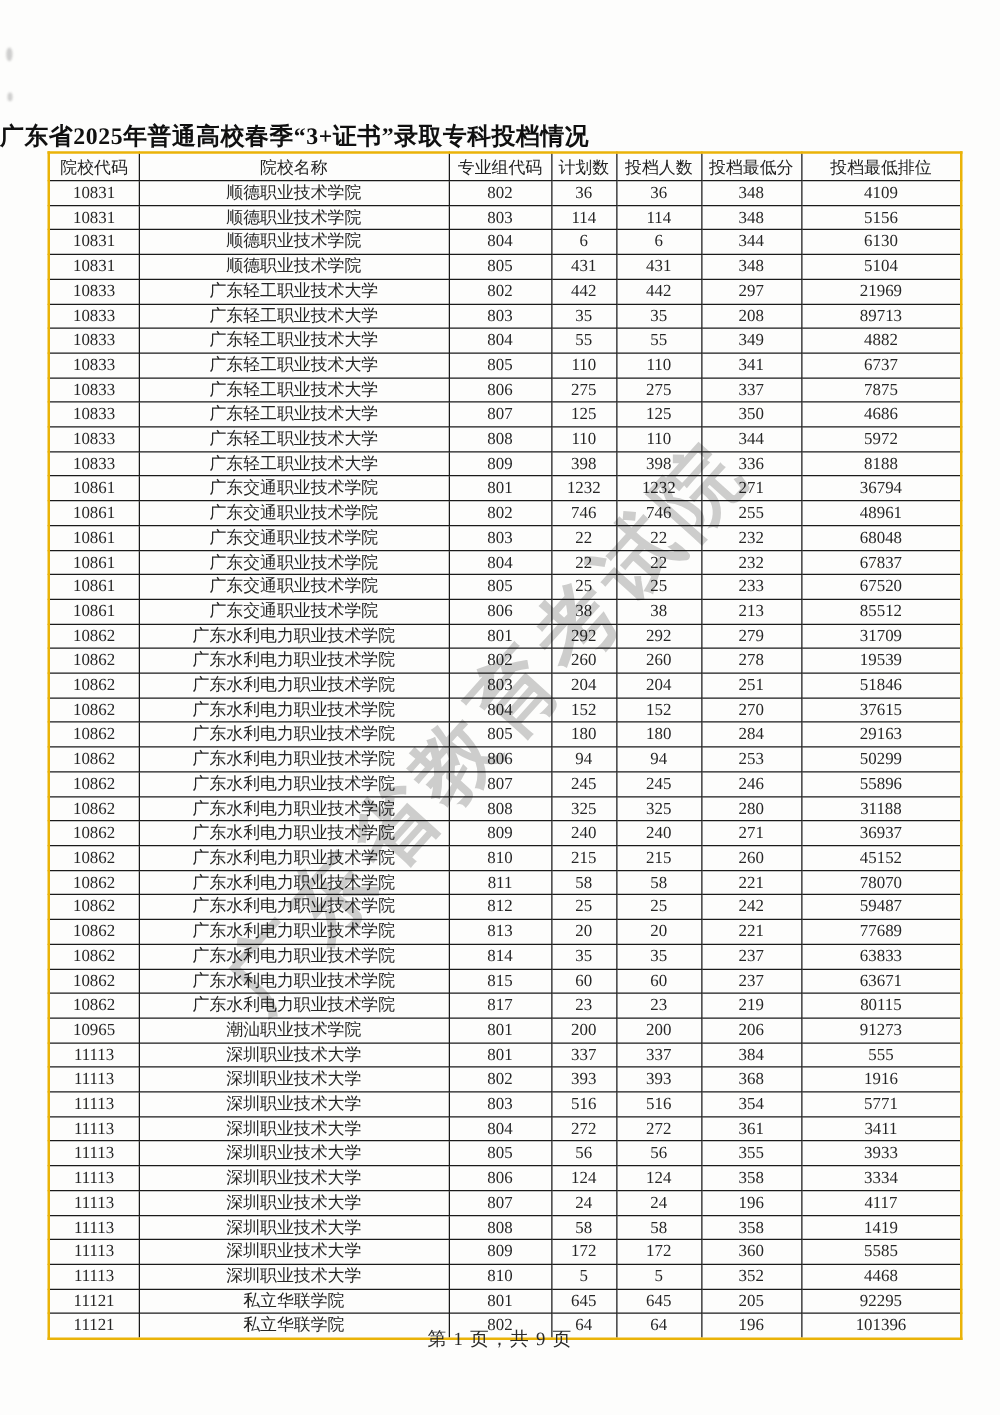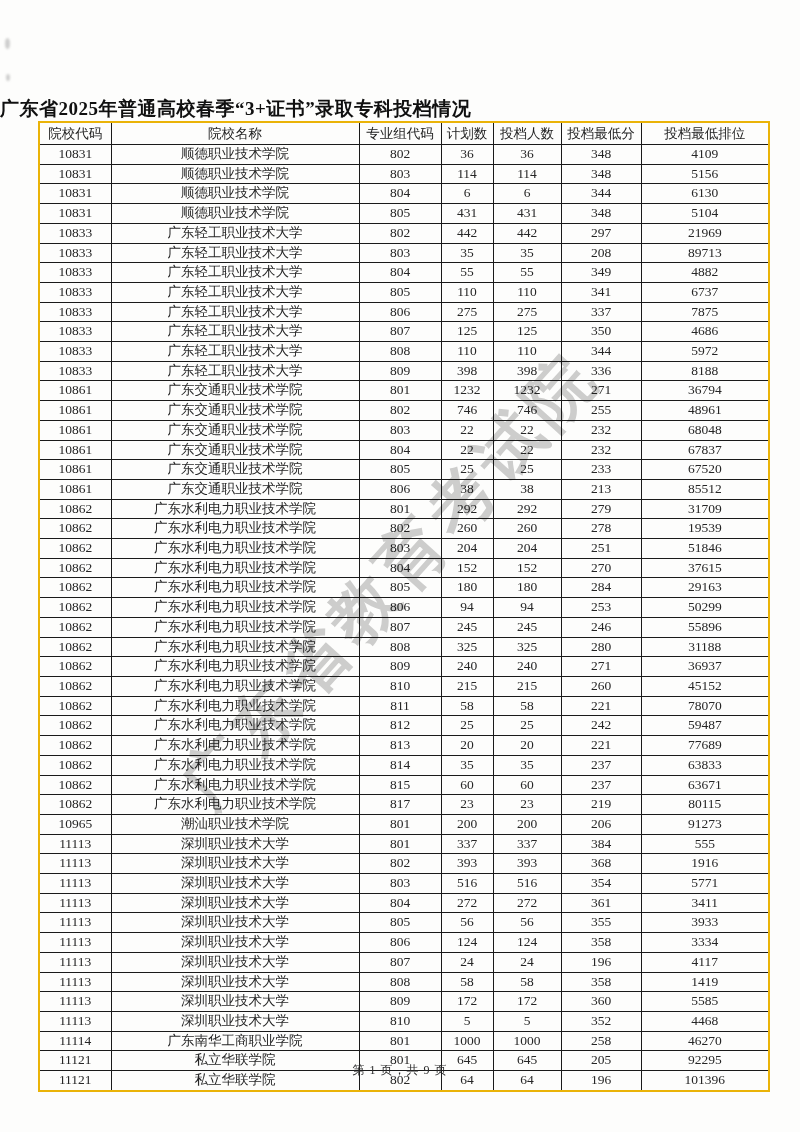--- a/index.html
+++ b/index.html
@@ -60,21 +60,21 @@
     white-space: nowrap;
     z-index: 5;
     pointer-events: none;
     mix-blend-mode: multiply;
     font-family: "Liberation Serif", "DejaVu Serif", serif;
   }
   .page-footer {
     position: absolute;
     top: 1062px; left: 0; width: 100%;
     text-align: center;
-    font-size: 12px;
+    font-size: 15px;
     color: #2a2a2a;
     letter-spacing: 1px;
   }
   .artifact {
     position: absolute;
     background: rgba(100, 100, 100, 0.30);
     border-radius: 50%;
     filter: blur(1px);
     z-index: 2;
   }
@@ -510,29 +510,20 @@
       <tr>
         <td>11113</td>
         <td>深圳职业技术大学</td>
         <td>810</td>
         <td>5</td>
         <td>5</td>
         <td>352</td>
         <td>4468</td>
       </tr>
       <tr>
-        <td>11114</td>
-        <td>广东南华工商职业学院</td>
-        <td>801</td>
-        <td>1000</td>
-        <td>1000</td>
-        <td>258</td>
-        <td>46270</td>
-      </tr>
-      <tr>
         <td>11121</td>
         <td>私立华联学院</td>
         <td>801</td>
         <td>645</td>
         <td>645</td>
         <td>205</td>
         <td>92295</td>
       </tr>
       <tr>
         <td>11121</td>

